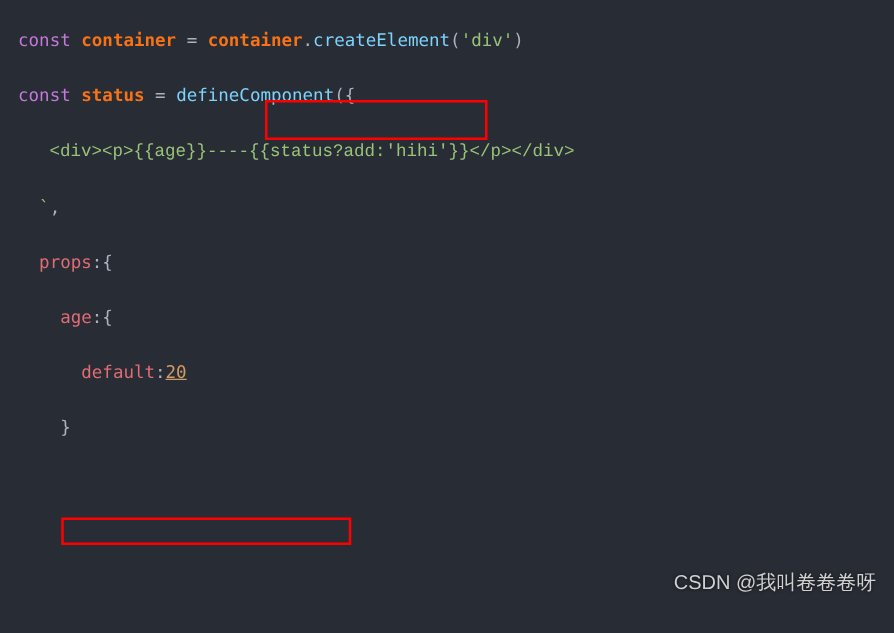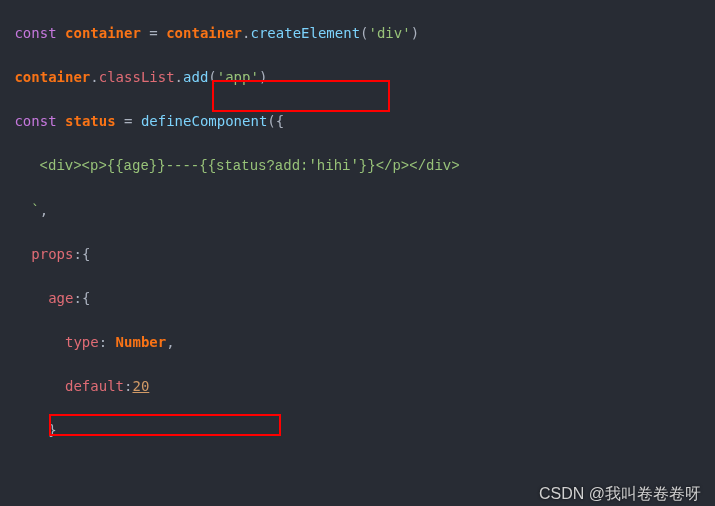--- a/index.html
+++ b/index.html
@@ -22,21 +22,21 @@
     .keyword { color: #c678dd; }
     .const-name { color: #f97316; font-weight: bold; }
     .property { color: #e06c75; }
     .method { color: #7dd3fc; }
     .string { color: #98c379; }
     .template-string { color: #98c379; font-family: Liberation Mono, monospace; }
     .number { color: #d19a66; text-decoration: underline; }
     .punct { color: #abb2bf; }
     .watermark {
       position: absolute;
-      bottom: 1px;
+      bottom: 28px;
       right: 14px;
       color: #d0d0d0;
       font-size: 16px;
       font-family: sans-serif;
       text-shadow: 0 0 3px rgba(0,0,0,0.7);
     }
     .highlight-box1 {
       position: absolute;
       border: 2px solid #ff0000;
       left: 212px;
@@ -53,27 +53,25 @@
       width: 232px;
       height: 22px;
       pointer-events: none;
     }
   </style>
 </head>
 <body>
 
 <div class="code-container">
 <div class="line"> <span class="keyword">const</span> <span class="const-name">container</span><span class="punct"> = </span><span class="const-name">container</span><span class="punct">.</span><span class="method">createElement</span><span class="punct">(</span><span class="string">'div'</span><span class="punct">)</span></div>
-<div class="line"> <span class="const-name">container</span><span class="punct">.</span><span class="property">classList</span><span class="punct">.</span><span class="method">add</span><span class="punct">(</span><span class="string">'app'</span><span class="punct">)</span></div>
 <div class="line"> <span class="keyword">const</span> <span class="const-name">status</span><span class="punct"> = </span><span class="method">defineComponent</span><span class="punct">({</span></div>
 <div class="line"><span class="template-string">    &lt;div&gt;&lt;p&gt;{{age}}----{{status?add:'hihi'}}&lt;/p&gt;&lt;/div&gt;</span></div>
 <div class="line">   <span class="string">`</span><span class="punct">,</span></div>
 <div class="line">   <span class="property">props</span><span class="punct">:</span><span class="punct">{</span></div>
 <div class="line">     <span class="property">age</span><span class="punct">:</span><span class="punct">{</span></div>
-<div class="line">       <span class="property">type</span><span class="punct">: </span><span class="const-name">Number</span><span class="punct">,</span></div>
 <div class="line">       <span class="property">default</span><span class="punct">:</span><span class="number">20</span></div>
 <div class="line">     <span class="punct">}</span></div>
 
 
 
 
 
 
 
 

